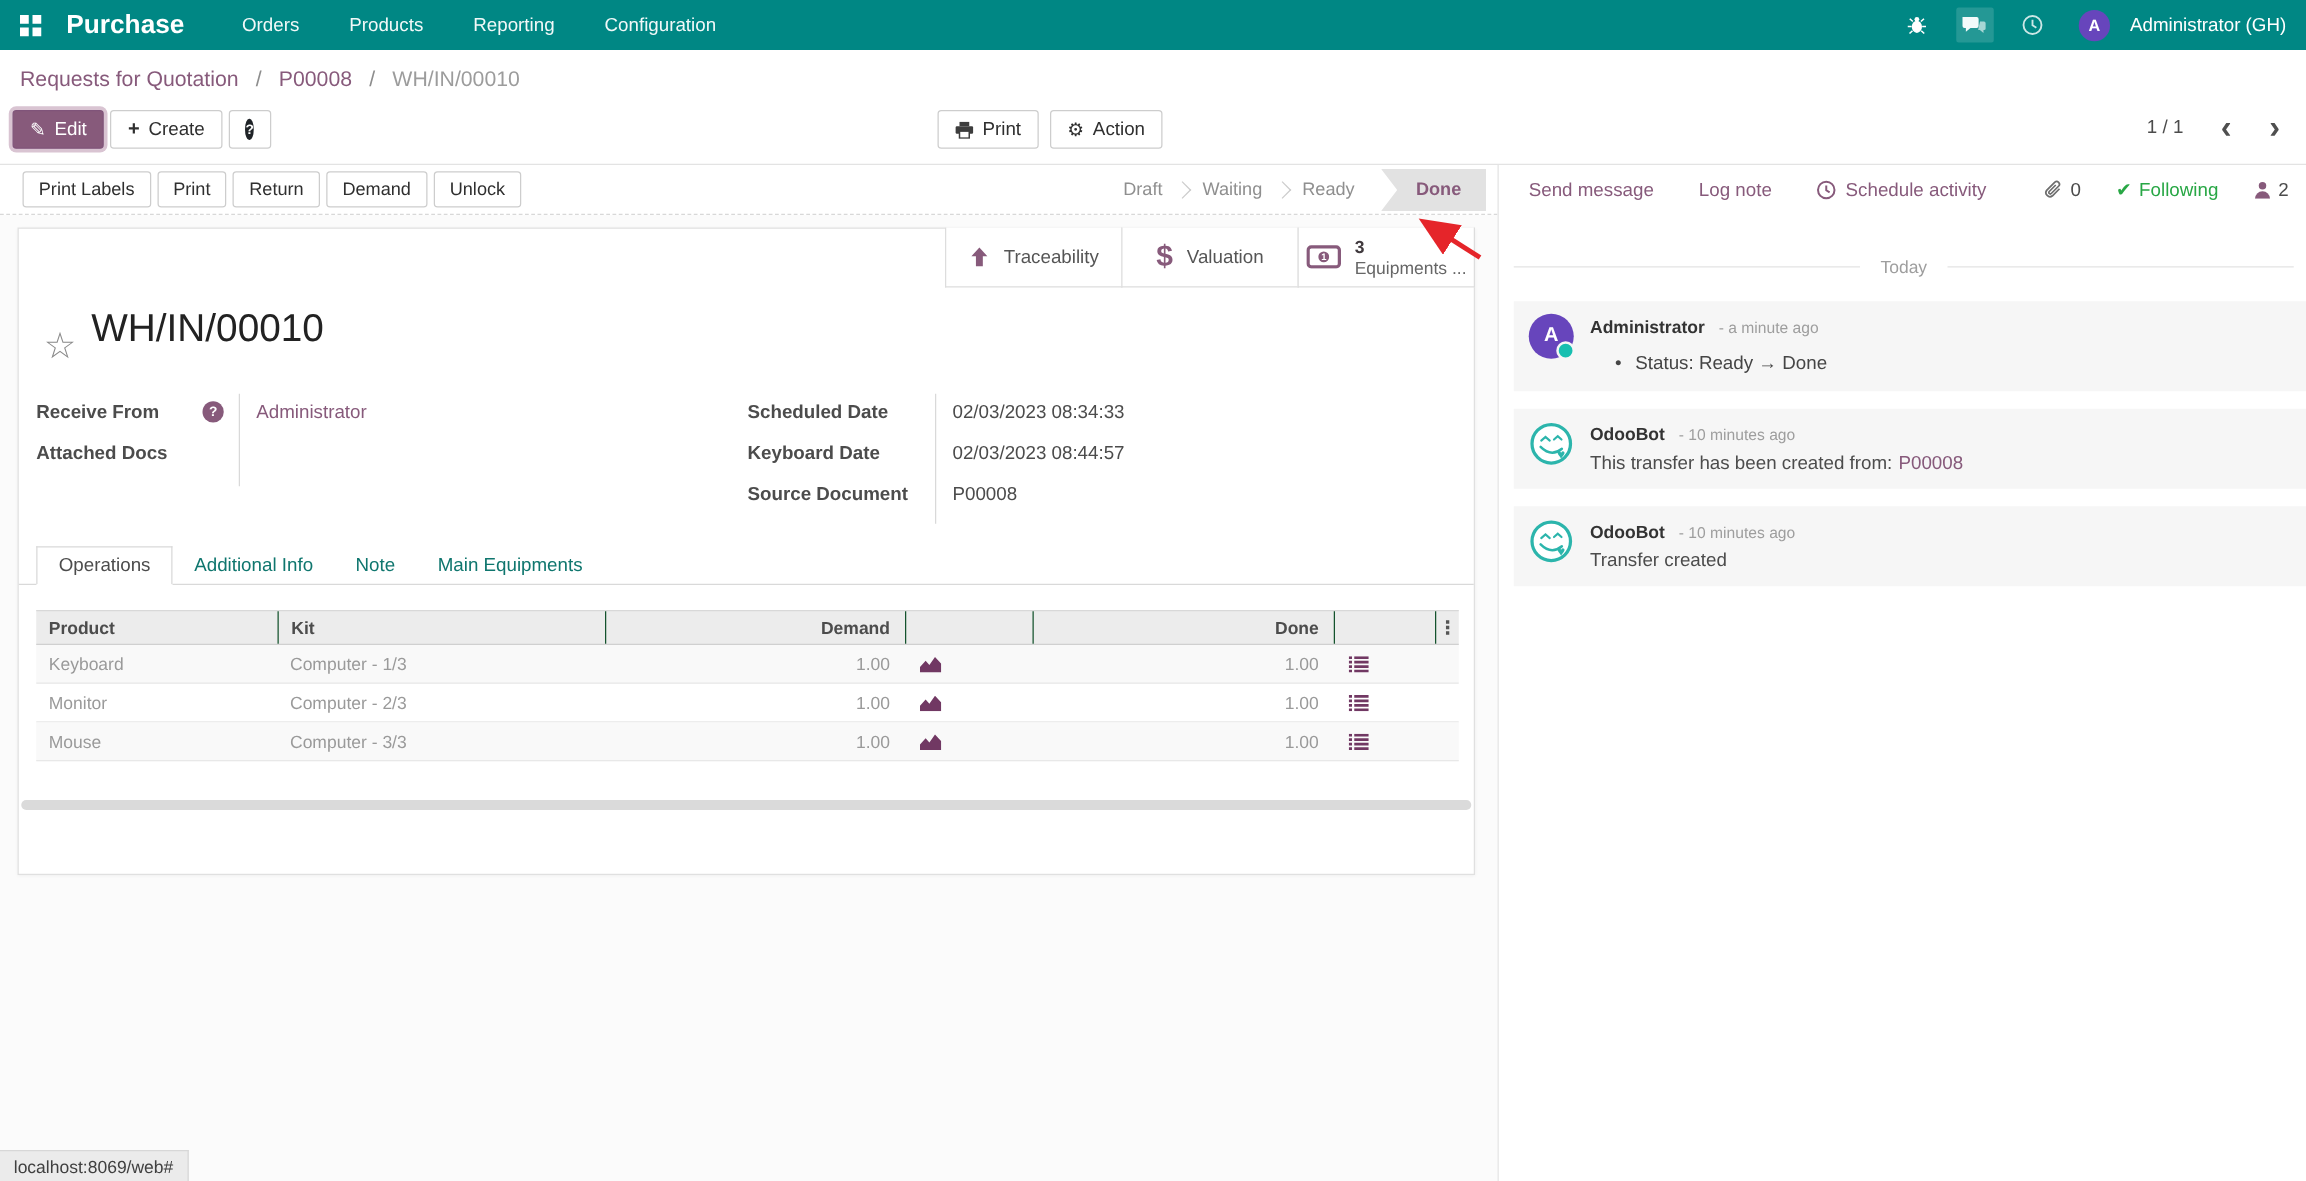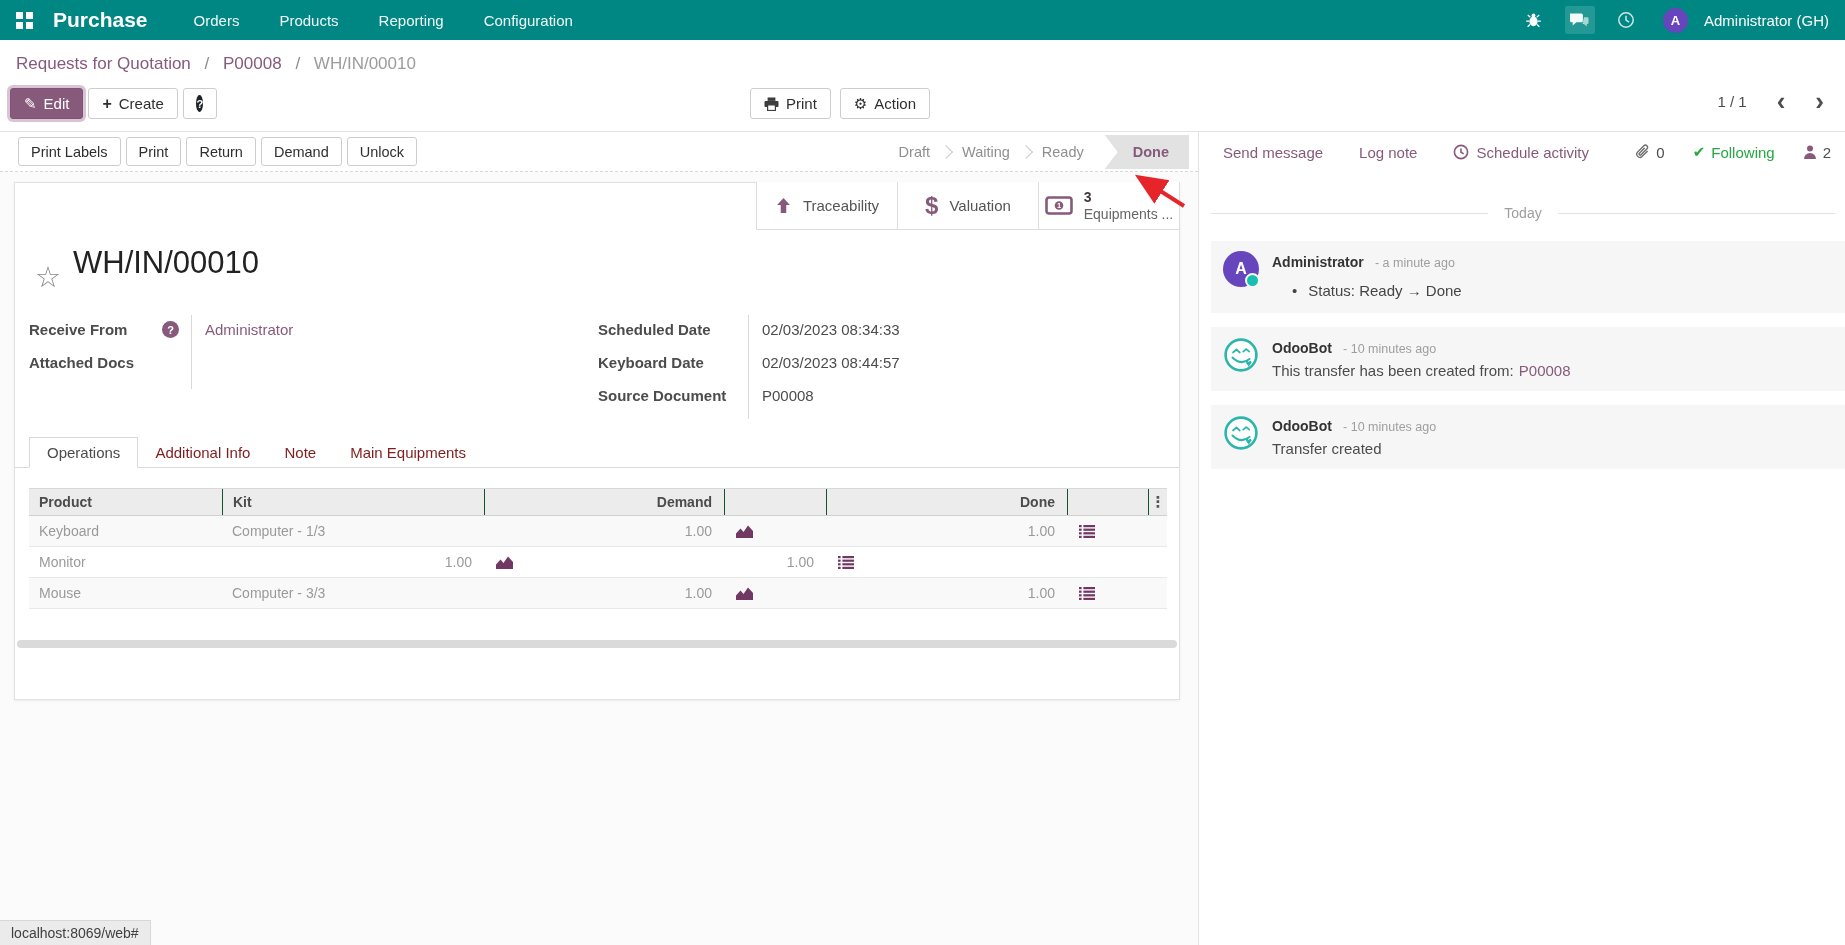--- a/index.html
+++ b/index.html
@@ -71,21 +71,21 @@
   .fg-right .fval{}
   .link{color:#875A7B;cursor:pointer;}
   .help-badge{width:17px;height:17px;border-radius:50%;background:#875A7B;color:#fff;font-size:11px;font-weight:700;
               display:flex;align-items:center;justify-content:center;cursor:pointer;}
   .vsep{position:absolute;width:1px;background:#d9d9d9;}
   .sep-l{left:176px;top:132px;height:74px;}
   .sep-r{left:733px;top:132px;height:104px;}
   
   .tabs{position:absolute;left:0;top:254px;width:100%;height:31px;border-bottom:1px solid #d9d9d9;display:flex;
         padding-left:14px;box-sizing:border-box;}
-  .tab{padding:0 17px;display:flex;align-items:center;font-size:15px;color:#7f1d1d;cursor:pointer;box-sizing:border-box;}
+  .tab{padding:0 17px;display:flex;align-items:center;font-size:15px;color:#0f766e;cursor:pointer;box-sizing:border-box;}
   .tab.active{background:#fff;border:1px solid #d9d9d9;border-bottom:1px solid #fff;color:#4c4c4c;margin-bottom:-1px;}
   
   .listtable{position:absolute;left:14px;top:305px;width:1138px;font-size:14px;}
   .trow{display:grid;grid-template-columns:193px 262px 240px 102px 241px 81px 19px;}
   .thead{background:#ececec;border-top:1px solid #d8d8d8;border-bottom:1px solid #d0d0d0;}
   .hcell{height:26px;display:flex;align-items:center;padding:0 10px;font-weight:700;color:#4c4c4c;
          border-left:1px solid #14532d;box-sizing:border-box;}
   .hcell:first-child{border-left:none;}
   .cell{height:30px;display:flex;align-items:center;padding:0 10px;color:#9a9a9a;box-sizing:border-box;}
   .num{justify-content:flex-end;padding-right:12px;}
@@ -329,20 +329,21 @@
                 <rect x="4.4" y="7.2" width="11.6" height="2.2"></rect>
                 <rect y="10.8" width="2.6" height="2.2"></rect>
                 <rect x="4.4" y="10.8" width="11.6" height="2.2"></rect>
               </g>
             </svg>
           </span>
         <span class="cell"></span>
       </div>
       <div class="trow body">
         <span class="cell">Monitor</span>
+        <span class="cell">Computer - 2/3</span>
         <span class="cell num">1.00</span>
         <span class="cell iconcell">
             <svg width="17" height="13" viewBox="0 0 17 13">
               <path d="M0 13 V8.5 L4.5 3.5 L7.5 7 L12 .5 L17 6 V13 Z" fill="#713863"></path>
             </svg>
           </span>
         <span class="cell num">1.00</span>
         <span class="cell iconcell">
             <svg width="16" height="13" viewBox="0 0 16 13">
               <g fill="#713863">

